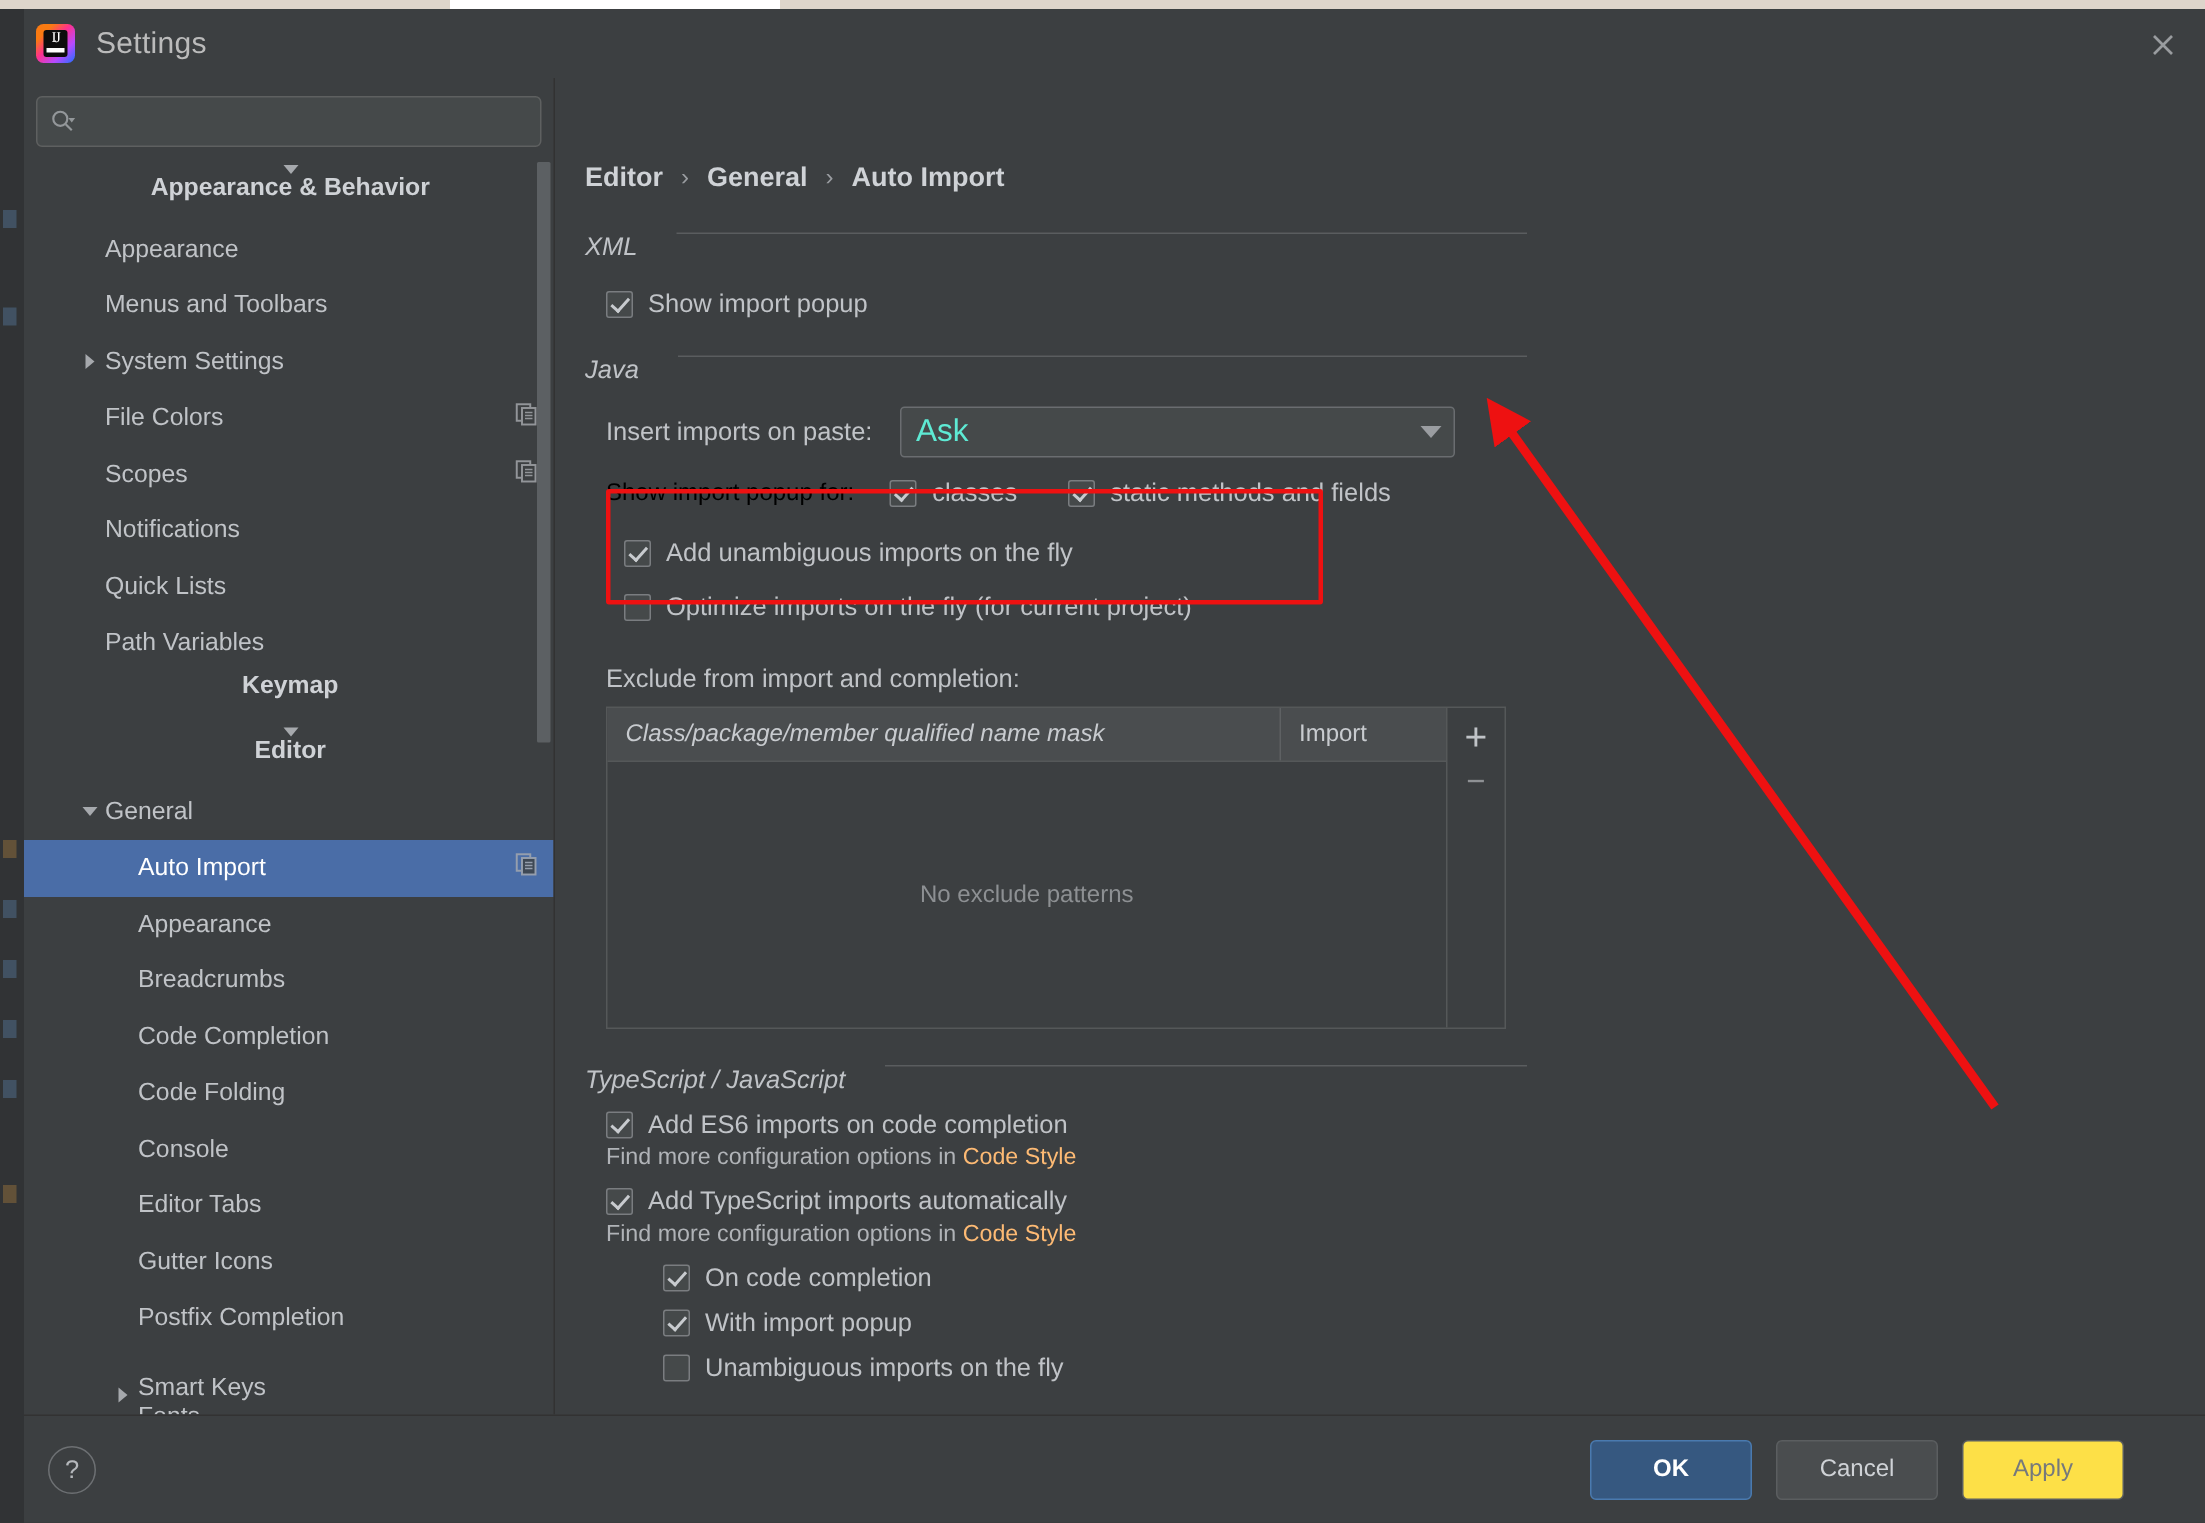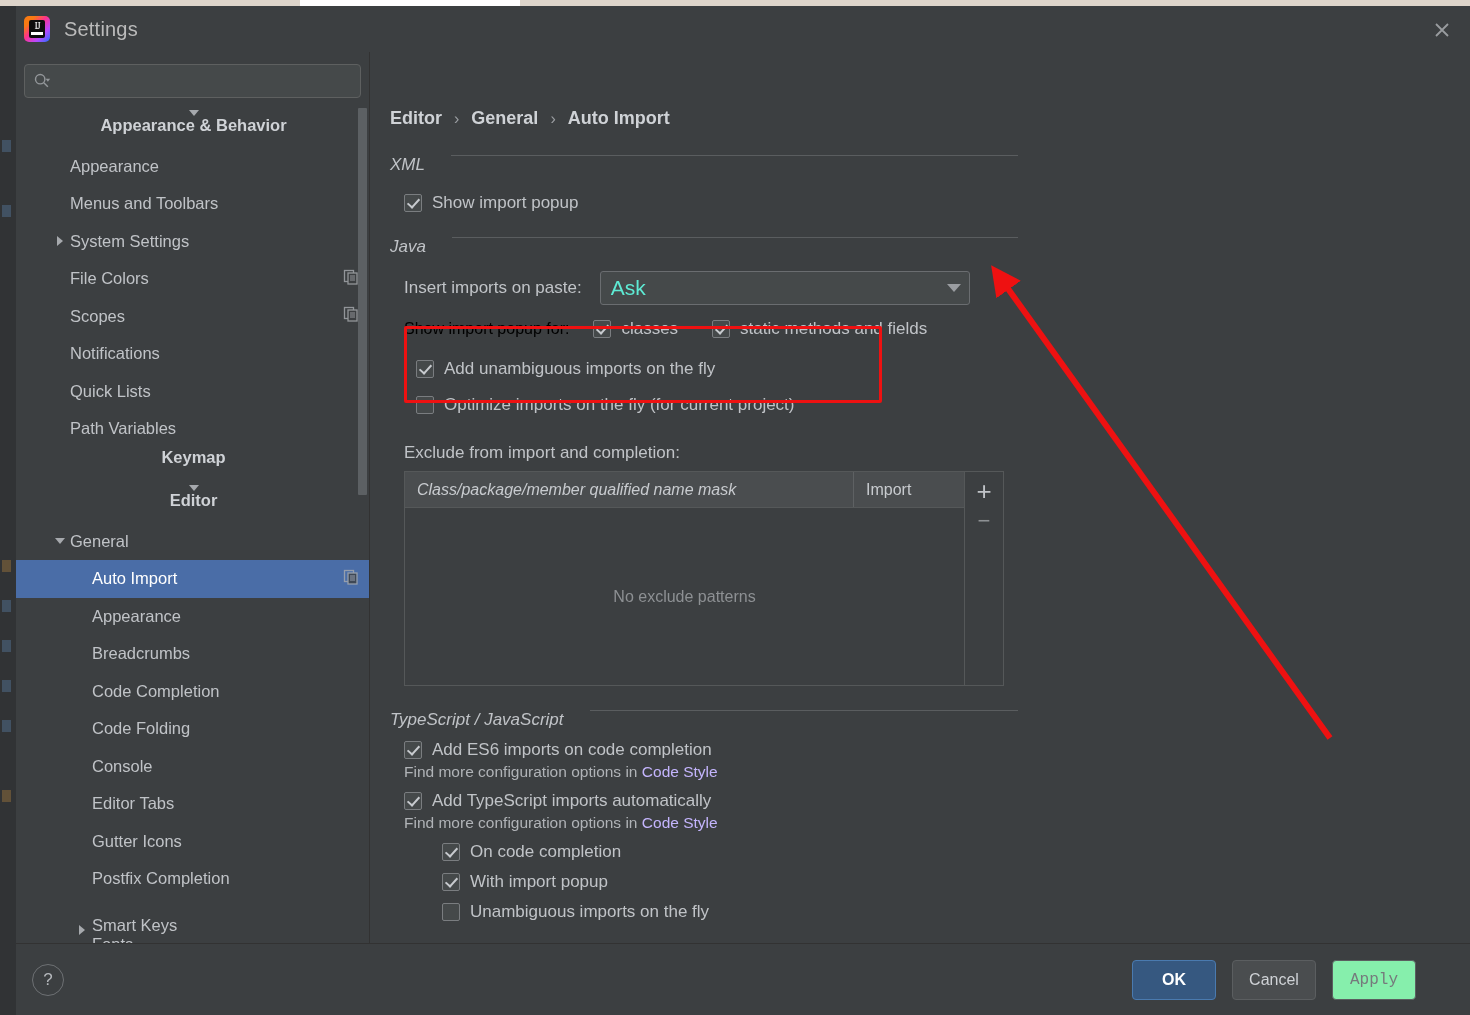--- a/index.html
+++ b/index.html
@@ -195,45 +195,45 @@
   }
   #tside { width: 38px; display: flex; flex-direction: column; align-items: center; padding-top: 4px; }
   #btn-add, #btn-rem {
     width: 34px; height: 30px; display: flex; align-items: center; justify-content: center;
     color: #c0c3c7; font-size: 26px; cursor: pointer; line-height: 1;
   }
   #btn-rem { color: #8e9194; font-size: 22px; }
 
   .ts-row  { margin-left: 34px; margin-top: 10px; }
   .ts-hint { margin-left: 34px; margin-top: 3px; font-size: 15.5px; color: #b0b3b7; }
-  .ts-hint a { color: #c4b5fd; text-decoration: none; cursor: pointer; }
+  .ts-hint a { color: #fdba74; text-decoration: none; cursor: pointer; }
   .ts-sub  { margin-left: 72px; margin-top: 10px; }
 
   
   #annot { position: absolute; left: 0; top: 0; width: 1470px; height: 1015px; pointer-events: none; }
 
   
   #footer {
     height: 72px; flex: none; position: relative;
     background: #3c3f41; border-top: 1px solid #323232;
     display: flex; align-items: center;
   }
   #help-btn {
     margin-left: 16px; width: 32px; height: 32px; border-radius: 50%;
     border: 1px solid #6d7073; color: #b5b8bc; font-size: 17px;
     display: flex; align-items: center; justify-content: center; cursor: pointer;
   }
   #btns { margin-left: auto; margin-right: 54px; display: flex; gap: 16px; }
   .dbtn {
-    width: 84px; height: 40px; border-radius: 4px; font-size: 16px;
+    width: 108px; height: 40px; border-radius: 4px; font-size: 16px;
     display: flex; align-items: center; justify-content: center; cursor: pointer;
     border: 1px solid #5b5e60; background: #4a4d4f; color: #cfd2d6;
   }
   .dbtn.primary { background: #365880; border-color: #4a7aaf; color: #ffffff; font-weight: bold; }
-  .dbtn.disabled { background: #86efac; color: #76797c; font-family: Liberation Mono, monospace; }
+  .dbtn.disabled { background: #fde047; color: #76797c; }
 </style>
 </head>
 <body>
 
 <div id="ide-backdrop">
   <div id="ide-strip">
     <div class="strip-mark" style="top:140px"></div>
     <div class="strip-mark" style="top:205px"></div>
     <div class="strip-mark" style="top:600px"></div>
     <div class="strip-mark" style="top:640px"></div>

